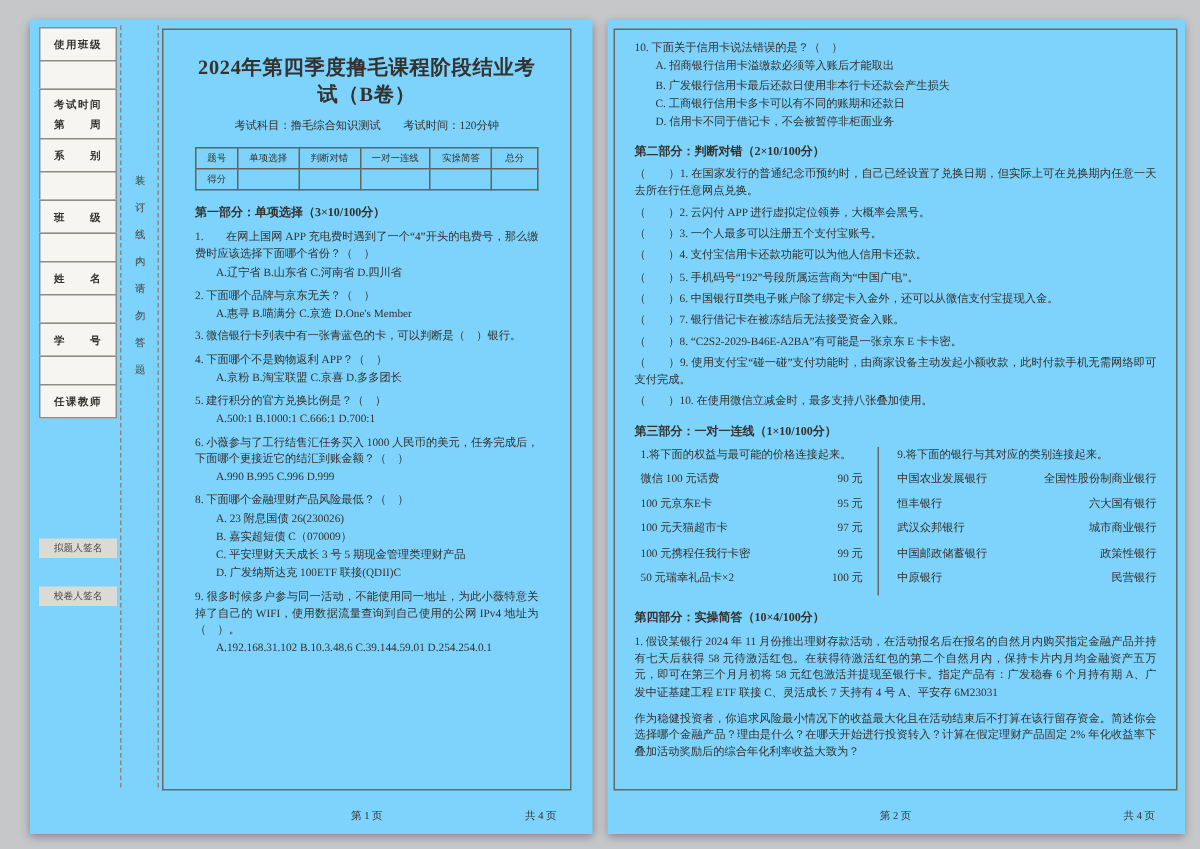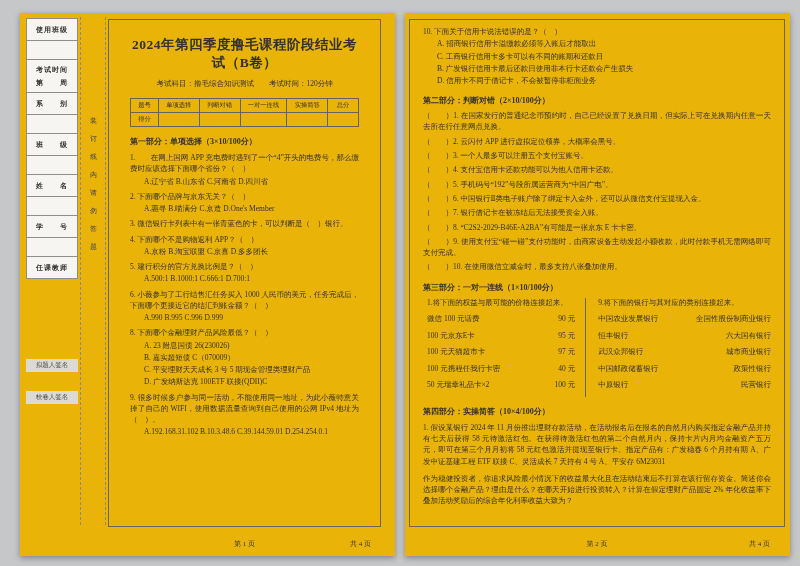--- a/index.html
+++ b/index.html
@@ -1,18 +1,18 @@
 <!DOCTYPE html>
 <html><head>
 <meta charset="utf-8">
 <style>
   html,body{margin:0;padding:0;background:#c5c7c9;}
   .canvas{position:relative;width:800px;height:566px;background:#c5c7c9;overflow:hidden;
           font-family:"Liberation Serif","DejaVu Serif",serif;color:#34322e;}
-  .page{position:absolute;top:13px;height:543px;background:#eab308;box-shadow:0 2px 6px rgba(0,0,0,.35);}
+  .page{position:absolute;top:13px;height:543px;background:#7dd3fc;box-shadow:0 2px 6px rgba(0,0,0,.35);}
   .page1{left:20px;width:375px;}
   .page2{left:405px;width:385px;}
 
   
   .sbar{position:absolute;left:6px;top:6px;width:52px;}
   .sbox{border:1px solid #8f8d88;margin-top:-1px;display:flex;align-items:center;justify-content:center;
         font-size:7px;font-weight:bold;letter-spacing:1px;background:#f6f5f1;}
   .sbox.lab{height:21px;}
   .sbox.emp{height:18px;}
   .sbox.two{height:32px;flex-direction:column;gap:3px;}
@@ -157,22 +157,22 @@
     <div class="fcenter">第 1 页</div>
     <div class="fright">共 4 页</div>
   </div>
 
   <div class="page page2">
     <div class="content2">
 
       <div class="q">
         <div class="stem">10. 下面关于信用卡说法错误的是？（　）</div>
         <div class="opt">A. 招商银行信用卡溢缴款必须等入账后才能取出</div>
+        <div class="opt">B. 广发银行信用卡最后还款日使用非本行卡还款会产生损失</div>
         <div class="opt">C. 工商银行信用卡多卡可以有不同的账期和还款日</div>
-        <div class="opt">B. 广发银行信用卡最后还款日使用非本行卡还款会产生损失</div>
         <div class="opt">D. 信用卡不同于借记卡，不会被暂停非柜面业务</div>
       </div>
 
       <div class="sec-head">第二部分：判断对错（2×10/100分）</div>
       <div class="jitem">（　　）1. 在国家发行的普通纪念币预约时，自己已经设置了兑换日期，但实际上可在兑换期内任意一天去所在行任意网点兑换。</div>
       <div class="jitem">（　　）2. 云闪付 APP 进行虚拟定位领券，大概率会黑号。</div>
       <div class="jitem">（　　）3. 一个人最多可以注册五个支付宝账号。</div>
       <div class="jitem">（　　）4. 支付宝信用卡还款功能可以为他人信用卡还款。</div>
       <div class="jitem">（　　）5. 手机码号“192”号段所属运营商为“中国广电”。</div>
       <div class="jitem">（　　）6. 中国银行Ⅱ类电子账户除了绑定卡入金外，还可以从微信支付宝提现入金。</div>
@@ -192,21 +192,21 @@
           <div class="mrow">
             <span>100 元京东E卡</span>
             <span>95 元</span>
           </div>
           <div class="mrow">
             <span>100 元天猫超市卡</span>
             <span>97 元</span>
           </div>
           <div class="mrow">
             <span>100 元携程任我行卡密</span>
-            <span>40 元</span>
+            <span>99 元</span>
           </div>
           <div class="mrow">
             <span>50 元瑞幸礼品卡×2</span>
             <span>100 元</span>
           </div>
         </div>
         <div class="mcol mright">
           <div class="mtitle">9.将下面的银行与其对应的类别连接起来。</div>
           <div class="mrow">
             <span>中国农业发展银行</span>

